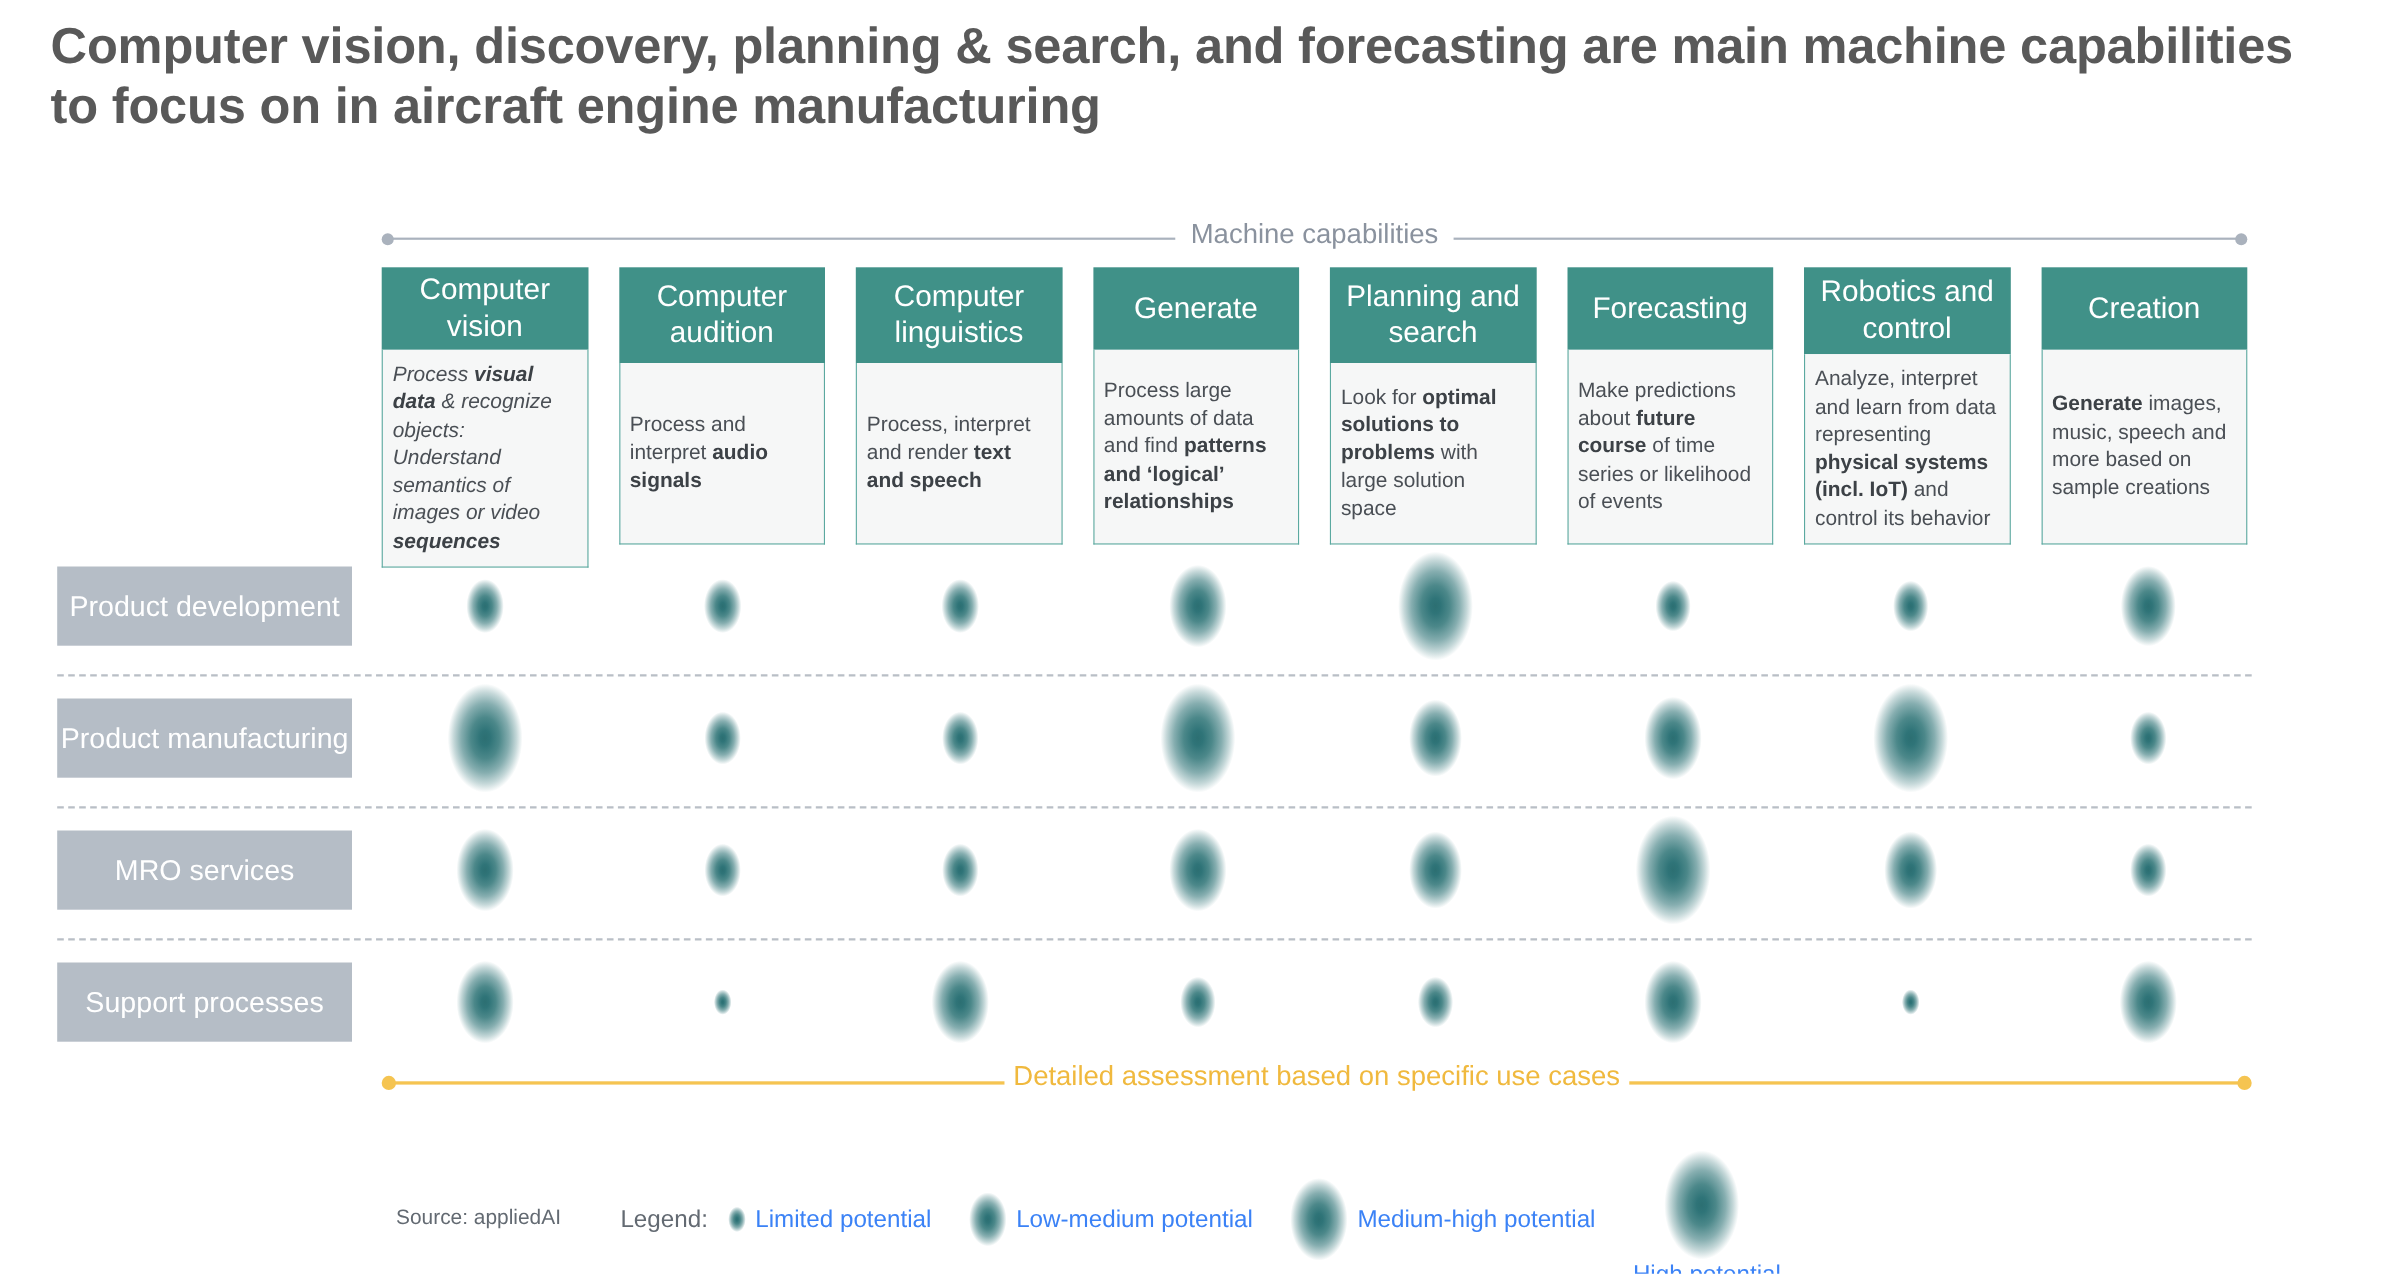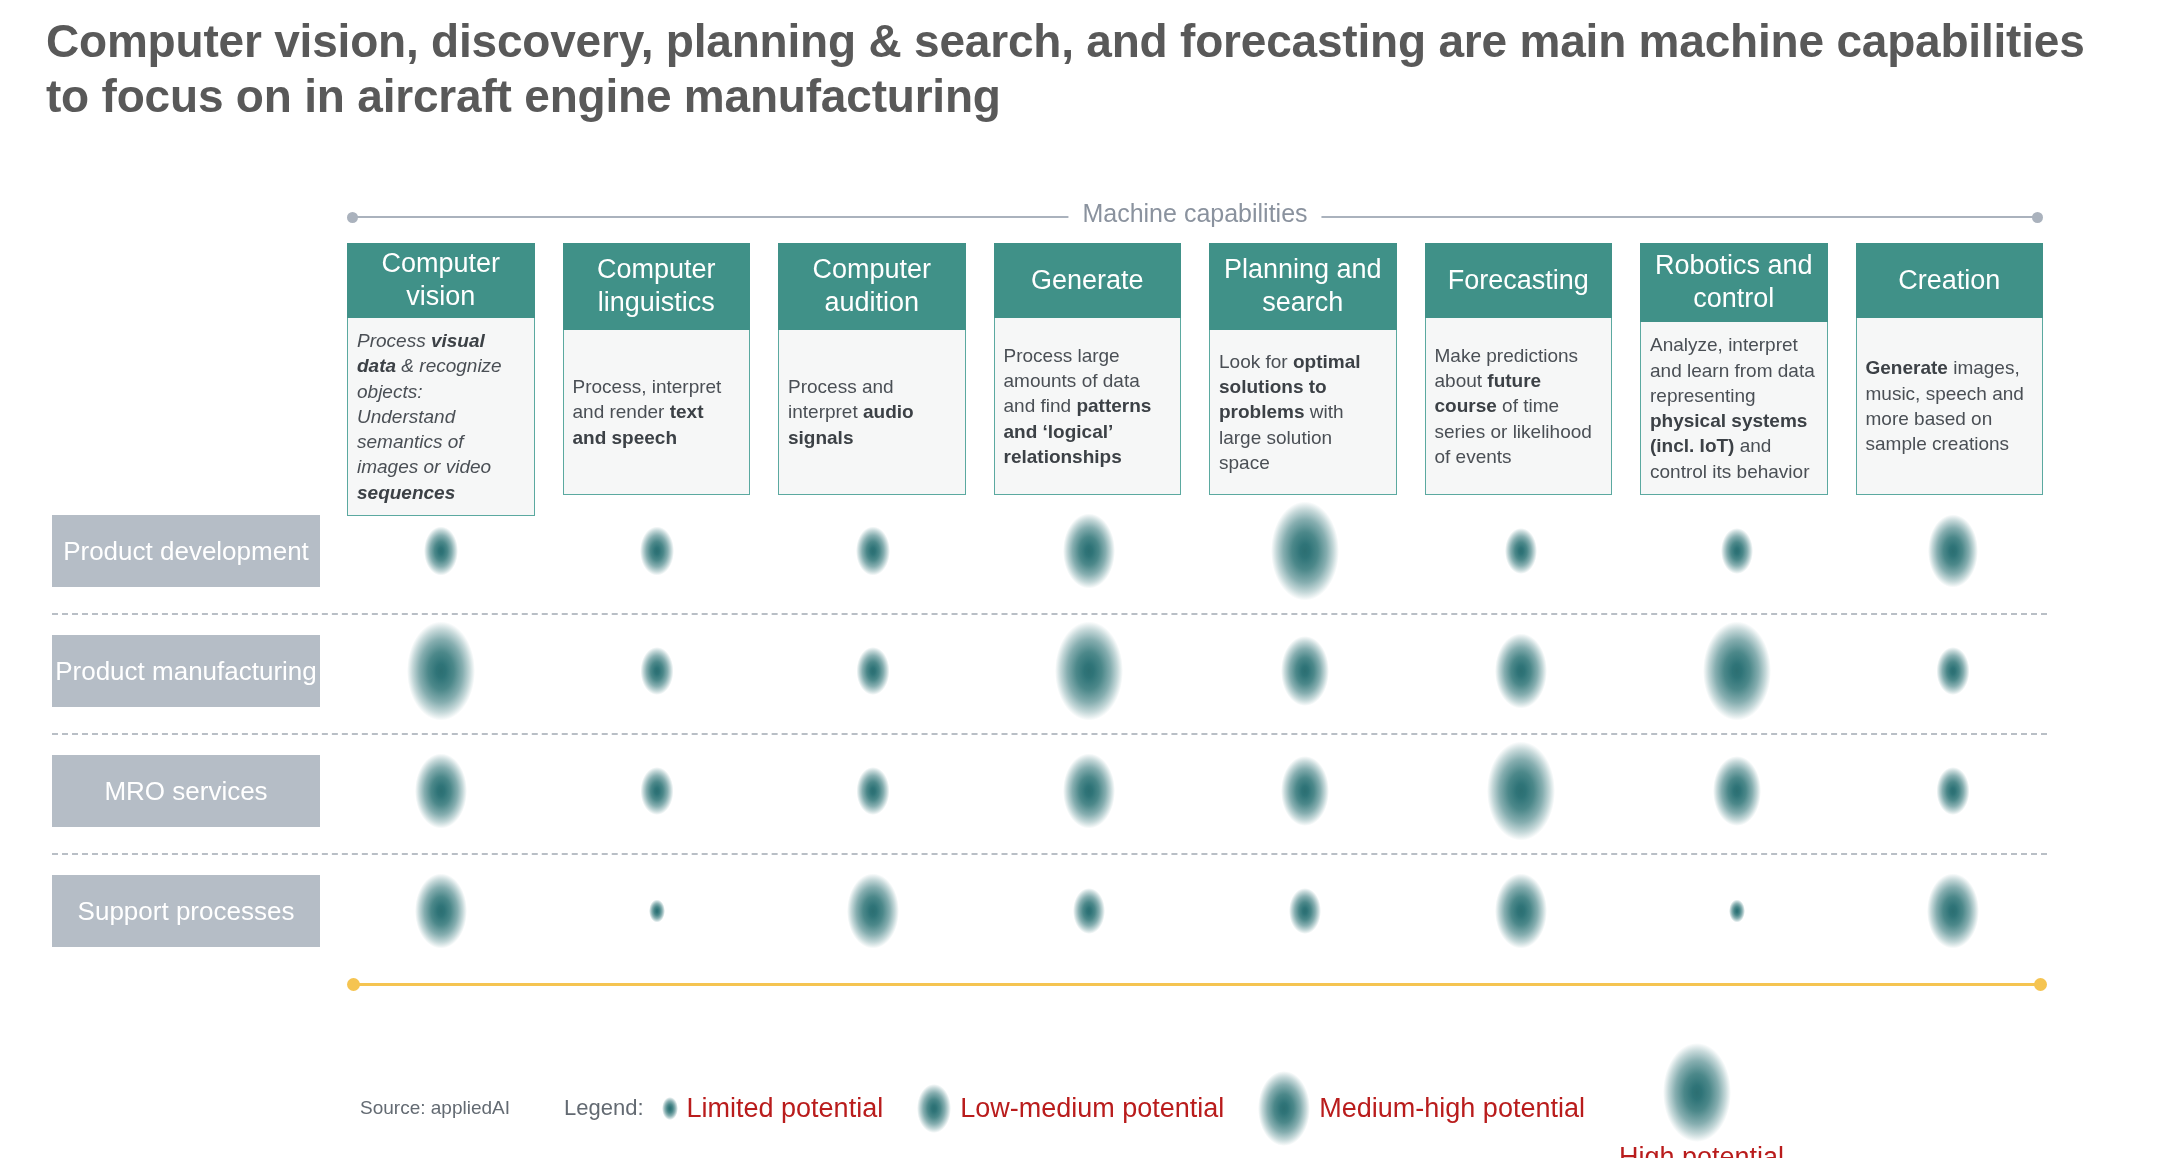--- a/index.html
+++ b/index.html
@@ -185,22 +185,22 @@
     white-space: nowrap;
   }
   .legend-item:last-child { margin-right: 4px; flex-direction: column; }
   .legend-swatch {
     position: relative;
     display: inline-block;
     margin-right: 9px;
     flex: 0 0 auto;
   }
   .legend-text {
-    font-size: 27px;
-    color: #b91c1c;
+    font-size: 22px;
+    color: #3b82f6;
   }
 </style>
 </head>
 <body>
 
 <div class="page">
 
   <div class="title">Computer vision, discovery, planning &amp; search, and forecasting are main machine capabilities to focus on in aircraft engine manufacturing</div>
 
   <div class="cap-axis">
@@ -211,29 +211,29 @@
   </div>
 
   <div class="cards" id="cards-container">
       <div class="card">
         <div class="card-head">Computer vision</div>
         <div class="card-body valign-top">
           <div>Process <b>visual data</b> &amp; recognize objects: Understand semantics of images or video <b>sequences</b></div>
         </div>
       </div>
       <div class="card">
+        <div class="card-head">Computer audition</div>
+        <div class="card-body">
+          <div>Process and interpret <b>audio signals</b></div>
+        </div>
+      </div>
+      <div class="card">
         <div class="card-head">Computer linguistics</div>
         <div class="card-body">
           <div>Process, interpret and render <b>text and speech</b></div>
-        </div>
-      </div>
-      <div class="card">
-        <div class="card-head">Computer audition</div>
-        <div class="card-body">
-          <div>Process and interpret <b>audio signals</b></div>
         </div>
       </div>
       <div class="card">
         <div class="card-head">Generate</div>
         <div class="card-body">
           <div>Process large amounts of data and find <b>patterns and ‘logical’ relationships</b></div>
         </div>
       </div>
       <div class="card">
         <div class="card-head">Planning and search</div>
@@ -367,20 +367,21 @@
       </div>
       <div class="bubble-cell" style="left: 1901px; top: 406px;">
         <div class="bubble" style="width: 52px; height: 75px;"></div>
       </div>
     </div>
 
   <div class="assess-axis">
     <div class="bar"></div>
     <div class="dot l"></div>
     <div class="dot r"></div>
+    <div class="lbl">Detailed assessment based on specific use cases</div>
   </div>
 
   <div class="footer">
     <div class="source">Source: appliedAI</div>
     <div class="legend-title">Legend:</div>
     <div id="legend-items" style="display:flex;align-items:center;">
         <div class="legend-item">
           <span class="legend-swatch" style="width: 16px; height: 23px;">
             <span class="bubble" style="display: block; width: 16px; height: 23px;"></span>
           </span>

